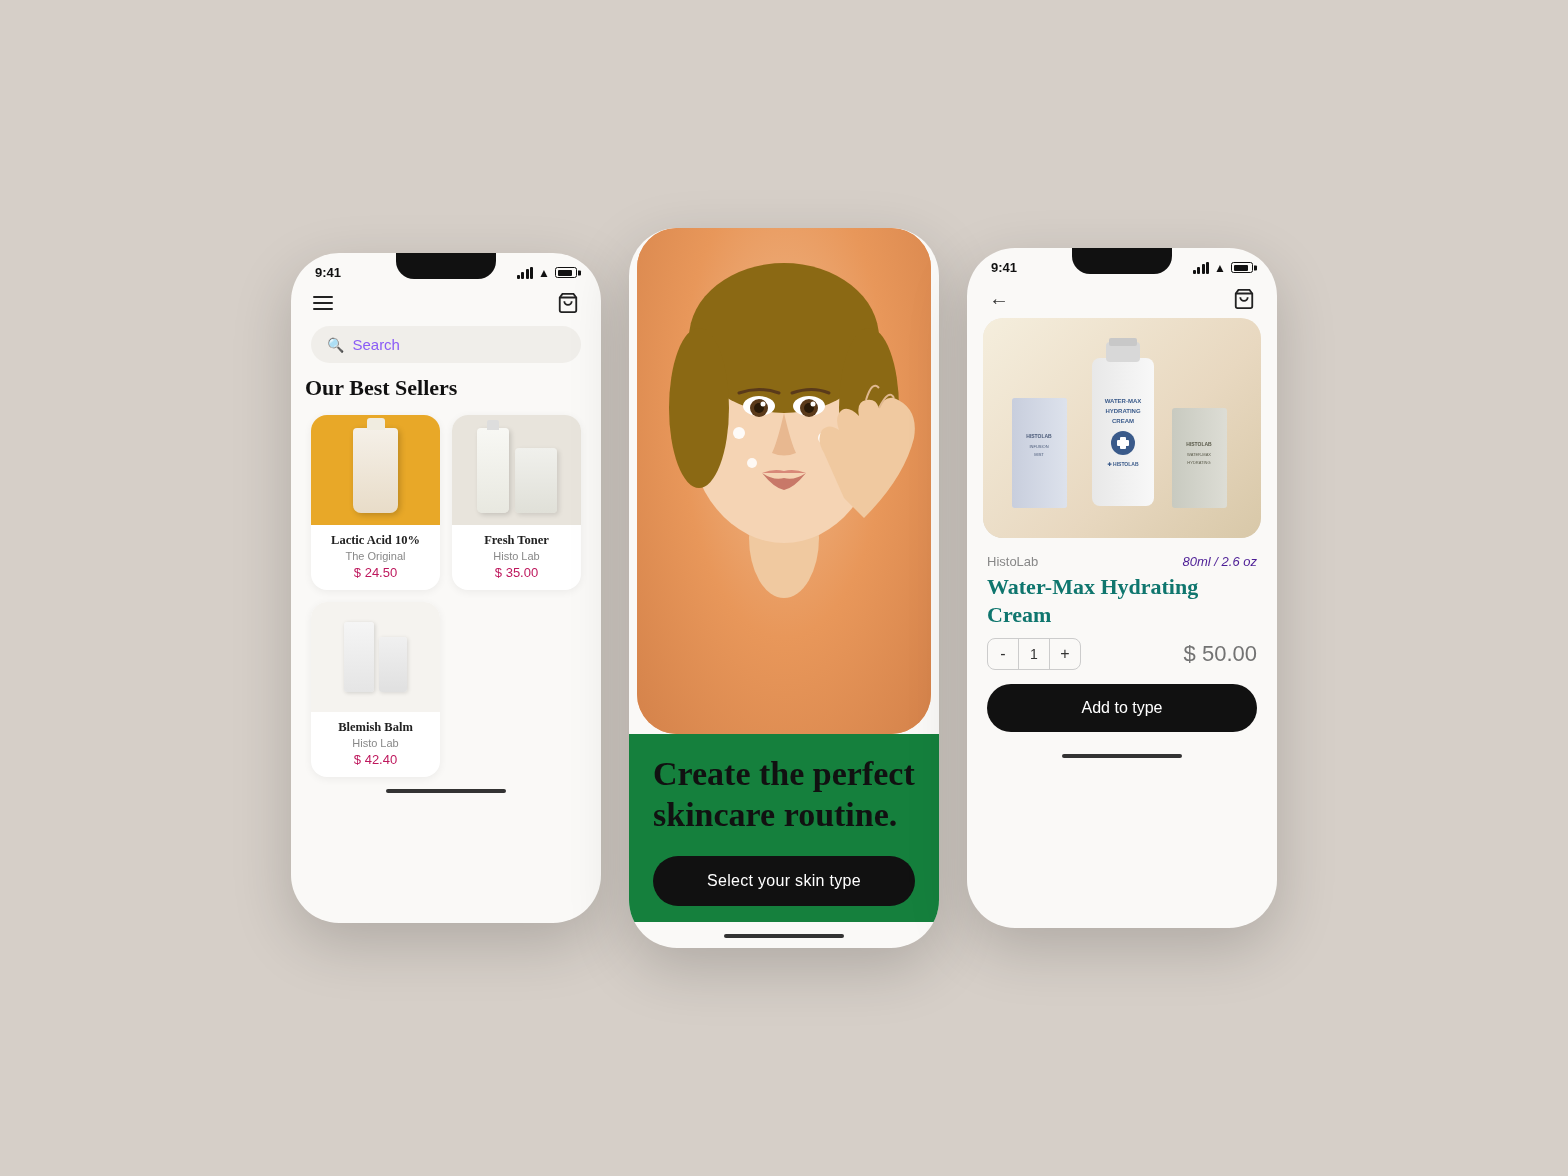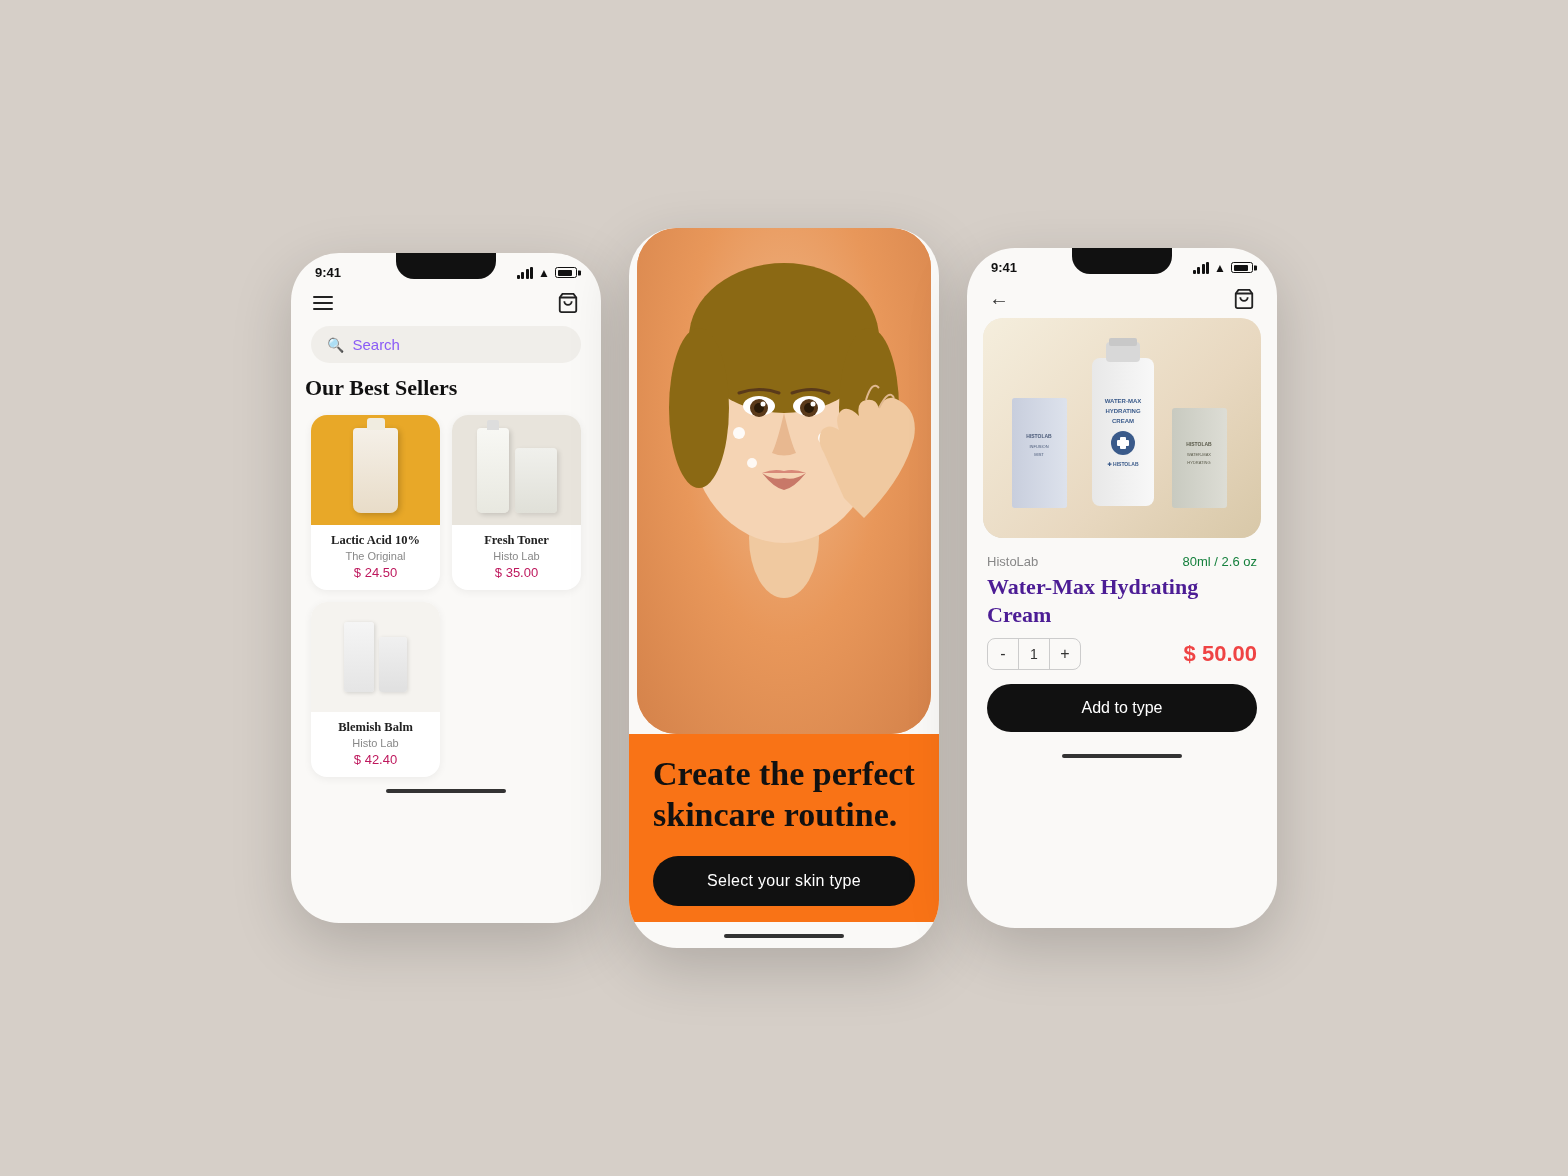--- a/index.html
+++ b/index.html
@@ -244,26 +244,26 @@
       padding: 16px 20px 0;
       overflow-y: auto;
     }
     .product-meta-row {
       display: flex;
       justify-content: space-between;
       align-items: center;
       margin-bottom: 4px;
     }
     .product-brand-detail { font-size: 13px; color: #888; }
-    .product-size { font-size: 13px; color: #15803d; }
+    .product-size { font-size: 13px; color: #4c1d95; font-style: italic; }
     .product-detail-name {
       font-family: Georgia, 'Times New Roman', serif;
       font-size: 22px;
       font-weight: 700;
-      color: #4c1d95;
+      color: #0f766e;
       margin-bottom: 10px;
       line-height: 1.25;
     }
     .product-description {
       font-size: 12px;
       color: #777;
       line-height: 1.6;
       margin-bottom: 16px;
     }
     .purchase-row {
@@ -292,22 +292,22 @@
     .qty-divider { width: 1px; height: 30px; background: #ccc; }
     .qty-num {
       width: 30px;
       text-align: center;
       font-size: 14px;
       color: #333;
       font-weight: 500;
     }
     .product-detail-price {
       font-size: 22px;
-      font-weight: 700;
-      color: #ef4444;
+      font-weight: 400;
+      color: #737373;
     }
     .add-to-cart-btn {
       background: #111;
       color: #fff;
       border: none;
       border-radius: 30px;
       padding: 15px;
       width: 100%;
       font-size: 16px;
       font-weight: 500;
@@ -489,21 +489,21 @@
           <circle cx="180" cy="200" r="6" fill="rgba(255,255,255,0.9)"></circle>
           <circle cx="108" cy="225" r="5" fill="rgba(255,255,255,0.85)"></circle>
 
           <path d="M220 280 Q260 240 270 200 Q275 170 250 160 Q240 158 235 170 Q232 160 222 162 Q212 164 215 178 Q205 168 198 172 Q190 178 195 192 Q185 185 178 192 Q172 202 180 215 L200 260 Z" fill="#f0c9a0"></path>
 
           <path d="M235 170 Q245 150 250 160" stroke="#e0b890" stroke-width="2" fill="none"></path>
           <path d="M222 162 Q228 142 235 150" stroke="#e0b890" stroke-width="2" fill="none"></path>
         </svg>
       </div>
 
-      <div style="padding:20px 24px 16px; background:#f97316;">
+      <div style="padding:20px 24px 16px; background:#15803d;">
         <div class="hero-headline">Create the perfect skincare routine.</div>
         <button class="skin-type-btn">Select your skin type</button>
       </div>
       <div class="home-indicator"></div>
     </div>
   </div>
 
   <div class="phone phone-3">
     <div class="notch-bar">
       <div class="notch"></div>

